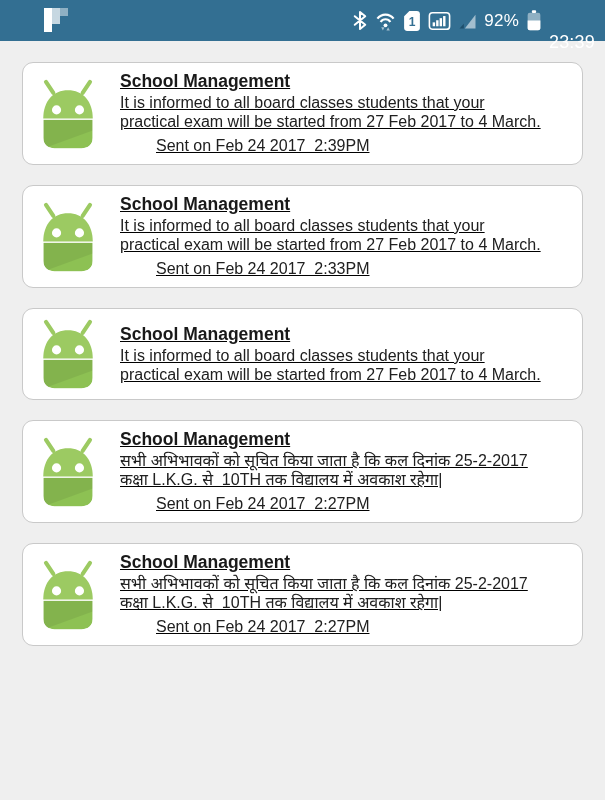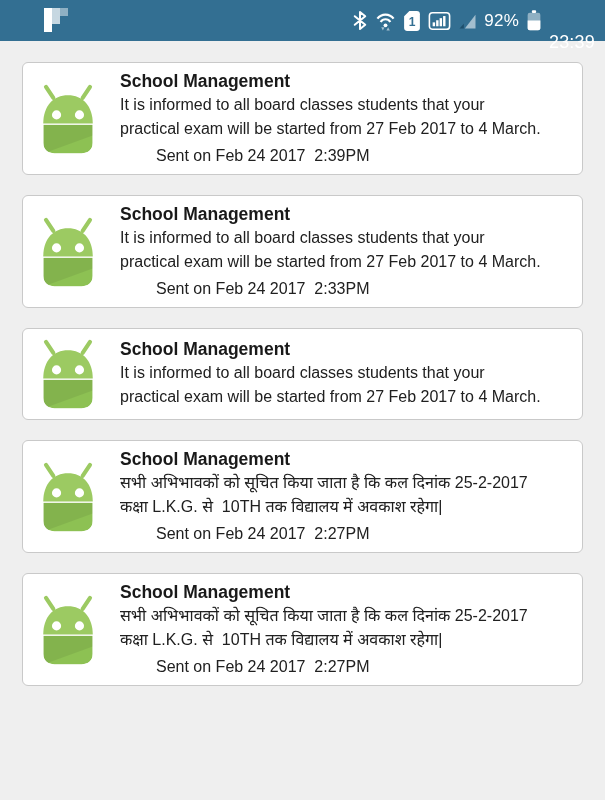--- a/index.html
+++ b/index.html
@@ -41,32 +41,32 @@
     margin-left: 28px; padding: 4px; line-height: 0;
   }
   .page-title {
     color: #fff; font-size: 26px; font-weight: 700;
     letter-spacing: 0.3px; margin-left: 26px;
   }
 
   
   .content { padding: 21px 22px 0; }
   .card {
-    background: #fff; border: 1px solid #c9c9c9; border-radius: 6px;
+    background: #fff; border: 1px solid #c9c9c9; border-radius: 11px;
     display: flex; align-items: center; gap: 19px;
-    padding: 8px 12px; margin-bottom: 20px; cursor: pointer;
+    padding: 8px 12px; margin-bottom: 20px; cursor: pointer; text-decoration: underline;
   }
   .droid { flex: 0 0 66px; height: 74px; }
   .ctext { flex: 1 1 auto; min-width: 0; }
   .ctitle {
     font-size: 17.5px; font-weight: 700; color: #191919;
     line-height: 21px; margin-bottom: 1px;
   }
   .cbody {
-    font-size: 16px; color: #202020; line-height: 24px;
+    font-size: 16px; color: #202020; line-height: 19px;
     white-space: pre-wrap;
   }
   .csent {
     font-size: 16px; color: #202020; line-height: 21px;
     margin-top: 4px; white-space: pre-wrap; margin-left: 36px;
   }
   .hidden-defs { position: absolute; width: 0; height: 0; overflow: hidden; }
 </style>
 </head>
 <body>

